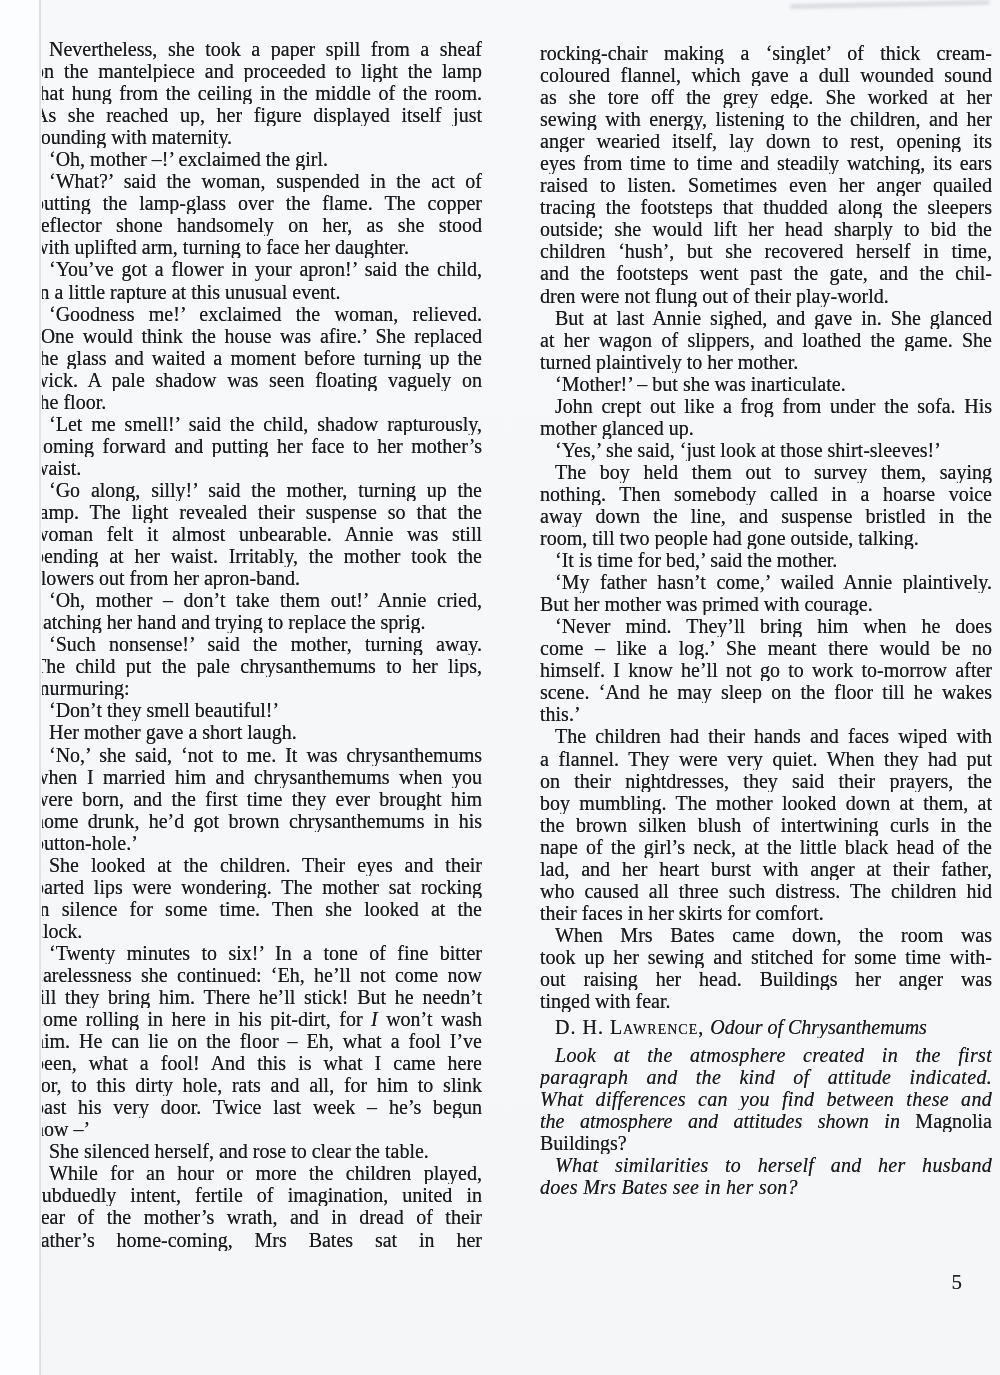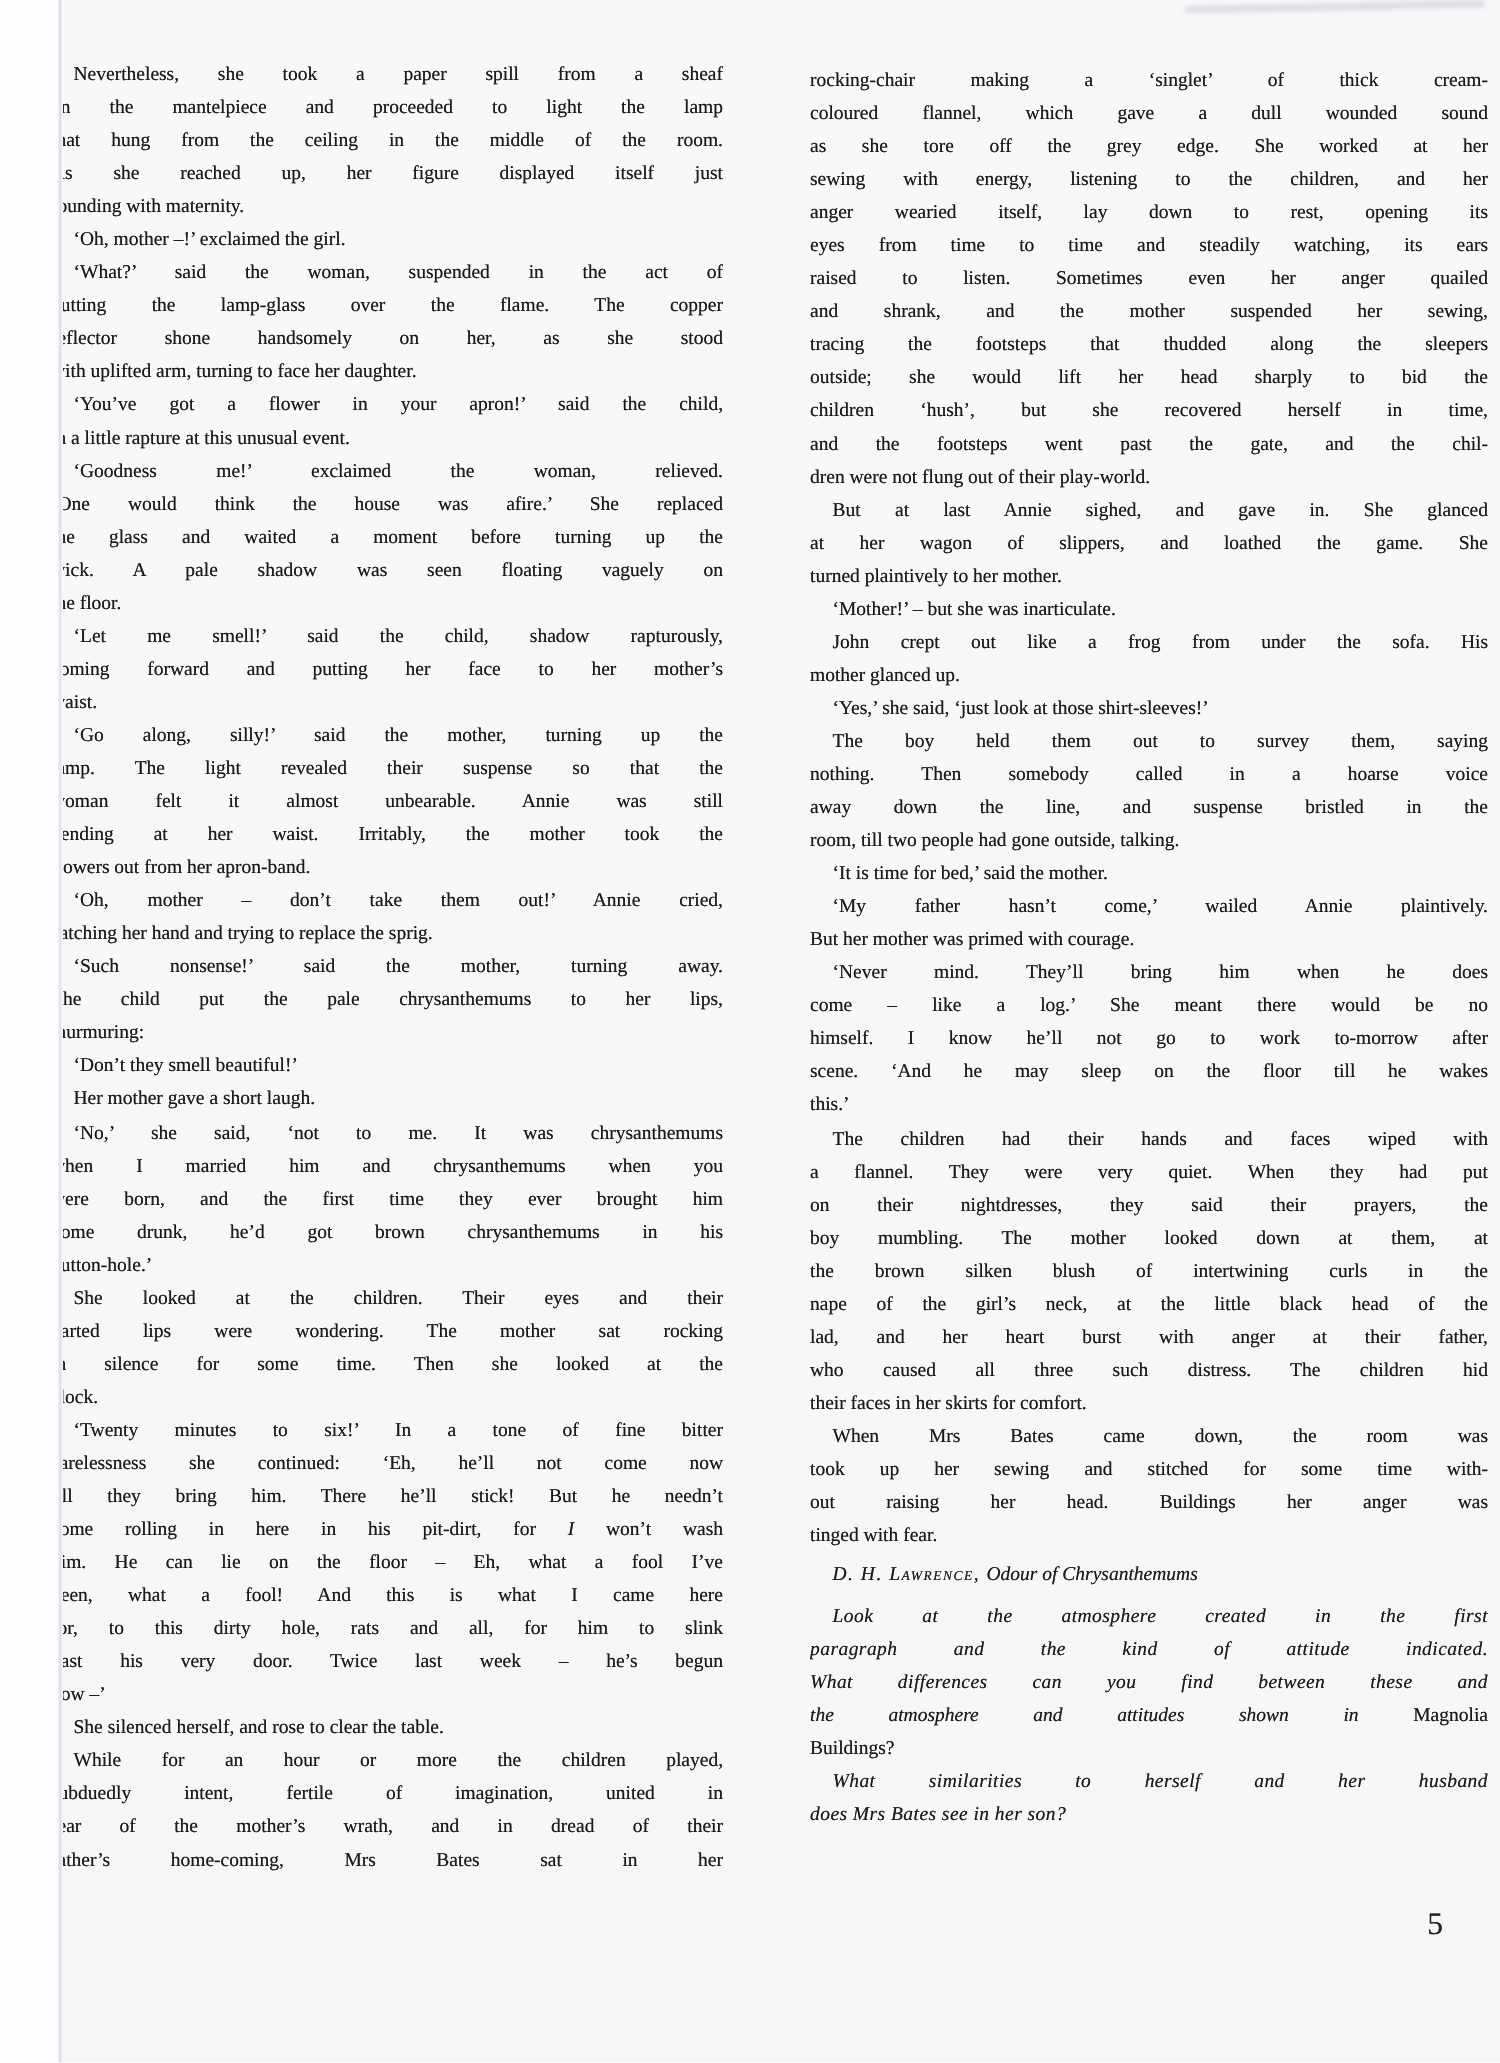--- a/index.html
+++ b/index.html
@@ -19,39 +19,39 @@
     background:linear-gradient(180deg,#cdd0d6,#d8dadf 40%,#cfd2d8);
     opacity:.65;
   }
   .smudge{
     position:absolute;left:790px;top:2px;width:200px;height:5px;
     background:#b9bcc2;border-radius:3px;filter:blur(1.6px);opacity:.45;
     transform:rotate(-1.2deg);
   }
   .col{
     position:absolute;overflow:hidden;
-    color:#1b1b1d;font-size:13px;line-height:22.05px;
+    color:#1b1b1d;font-size:20px;line-height:22.05px;
     text-shadow:0 0 .35px rgba(25,25,28,.75);
   }
   .col-left{left:42px;top:38px;width:440px;}
   .col-right{left:540px;top:42px;width:452px;}
   .line{
     height:22.05px;overflow:hidden;
     text-align:justify;text-align-last:justify;
     white-space:normal;
   }
   
   .col-left .line{width:448px;margin-left:-8px;}
   .col-right .line{width:452px;}
   .line.end{text-align-last:left;}
   .line.ind{text-indent:15px;}
   .line.it{font-style:italic;letter-spacing:.3px;}
   .itr{font-style:italic;}
   .rm{font-style:normal;}
-  .sc{font-variant:small-caps;letter-spacing:1px;font-style:italic;}
+  .sc{font-variant:small-caps;letter-spacing:1px;}
   .page-number{
     position:absolute;left:912px;top:1270px;width:50px;
     font-size:21px;color:#232326;text-align:right;
     text-shadow:0 0 .35px rgba(25,25,28,.7);
   }
 </style>
 </head>
 <body>
 
 <div>
@@ -117,21 +117,20 @@
       <div class="line">father’s home-coming, Mrs Bates sat in her</div>
     </div>
   <div class="col col-right" id="col-right">
       <div class="line">rocking-chair making a ‘singlet’ of thick cream-</div>
       <div class="line">coloured flannel, which gave a dull wounded sound</div>
       <div class="line">as she tore off the grey edge. She worked at her</div>
       <div class="line">sewing with energy, listening to the children, and her</div>
       <div class="line">anger wearied itself, lay down to rest, opening its</div>
       <div class="line">eyes from time to time and steadily watching, its ears</div>
       <div class="line">raised to listen. Sometimes even her anger quailed</div>
-      <div class="line">and shrank, and the mother suspended her sewing,</div>
       <div class="line">tracing the footsteps that thudded along the sleepers</div>
       <div class="line">outside; she would lift her head sharply to bid the</div>
       <div class="line">children ‘hush’, but she recovered herself in time,</div>
       <div class="line">and the footsteps went past the gate, and the chil-</div>
       <div class="line end">dren were not flung out of their play-world.</div>
       <div class="line ind">But at last Annie sighed, and gave in. She glanced</div>
       <div class="line">at her wagon of slippers, and loathed the game. She</div>
       <div class="line end">turned plaintively to her mother.</div>
       <div class="line ind end">‘Mother!’ – but she was inarticulate.</div>
       <div class="line ind">John crept out like a frog from under the sofa. His</div>

